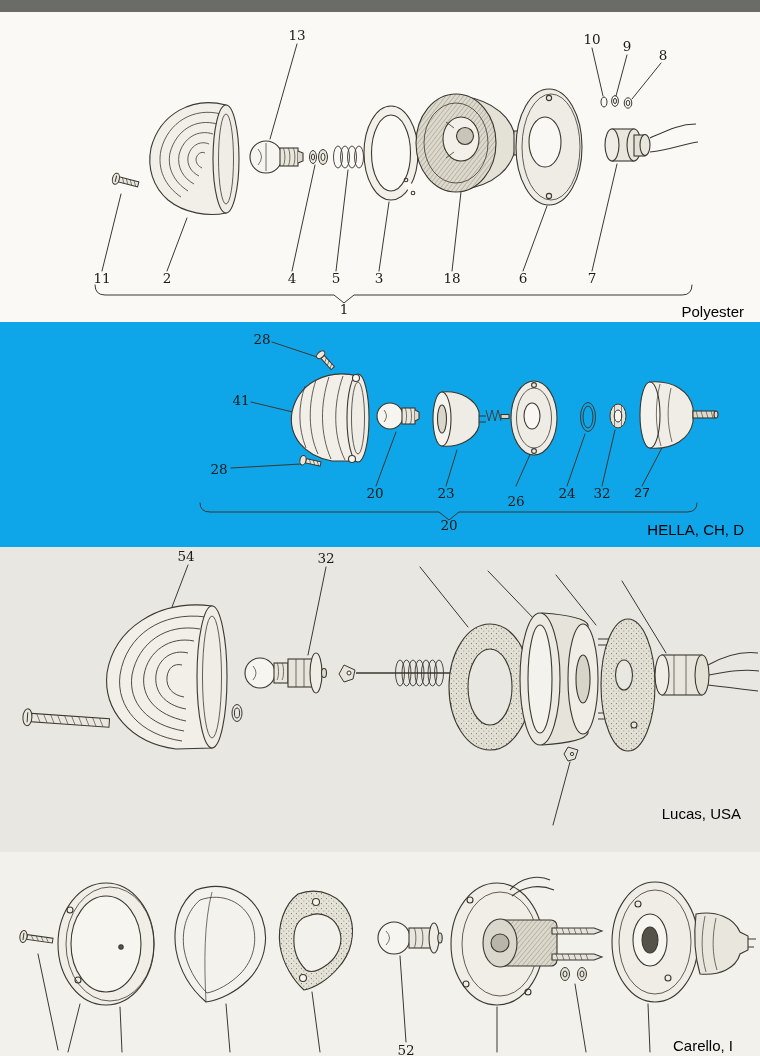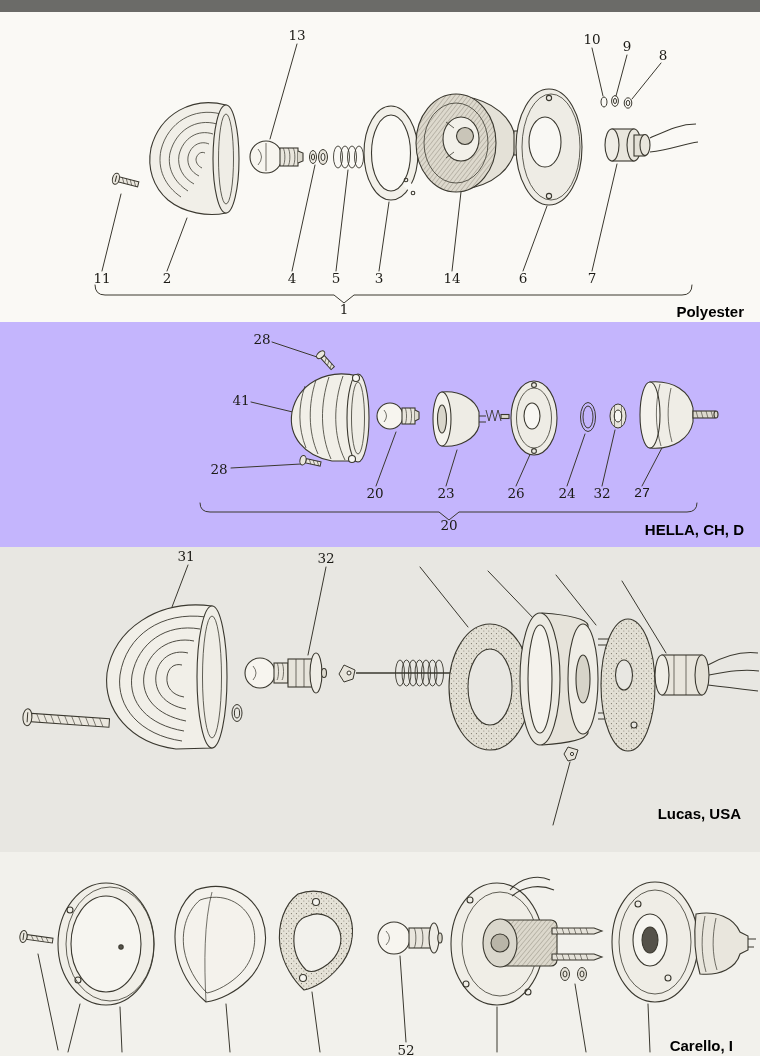--- a/index.html
+++ b/index.html
@@ -6,34 +6,34 @@
   html,body { background:#6b6b68; }
   .page {
     position:relative; width:760px; height:1056px; margin:12px auto;
     background:#f8f7f3; overflow:hidden;
     font-family:"DejaVu Serif", serif;
     padding-left:16px;
   }
   .section { position:absolute; left:0; width:760px; }
   .section > svg { position:absolute; left:0; top:0; display:block; }
   #sec-polyester { top:0;    height:310px; background:#faf9f5; }
-  #sec-hella     { top:310px; height:225px; background:#c4b5fd; }
+  #sec-hella     { top:310px; height:225px; background:#0ea5e9; }
   #sec-lucas     { top:535px; height:305px; background:#e8e7e2; }
   #sec-carello   { top:840px; height:208px; background:#f2f1ec;text-align:right; }
   #bottom-bar    { position:absolute; left:0; top:1048px; width:760px; height:8px; background:#141414; }
 
   .callout-layer { position:absolute; inset:0; }
   .callout, .assembly-num {
     position:absolute; transform:translate(-50%,-50%);
     font-family:"DejaVu Serif", serif; font-size:13.5px; line-height:1;
     color:#1b1a15; white-space:nowrap;
   }
   .brand {
     position:absolute; font-family:"Liberation Sans", sans-serif;
-    font-weight:bold; font-size:15px; color:#000; white-space:nowrap;
+    font-weight:normal; font-size:15px; color:#000; white-space:nowrap;
   }
   .artifact-tl {
     position:absolute; left:-2px; top:5px; width:7px; height:24px;
     background:#34332f; transform:rotate(-10deg);
   }
   .artifact-tr {
     position:absolute; right:-6px; top:-4px; width:34px; height:14px;
     background:#b3b1aa; transform:rotate(16deg);
   }
 </style>
@@ -160,21 +160,21 @@
     <div class="callout-layer">
         <span class="callout" style="left: 297px; top: 24px;">13</span>
         <span class="callout" style="left: 592px; top: 28px;">10</span>
         <span class="callout" style="left: 627px; top: 35px;">9</span>
         <span class="callout" style="left: 663px; top: 44px;">8</span>
         <span class="callout" style="left: 102px; top: 267px;">11</span>
         <span class="callout" style="left: 167px; top: 267px;">2</span>
         <span class="callout" style="left: 292px; top: 267px;">4</span>
         <span class="callout" style="left: 336px; top: 267px;">5</span>
         <span class="callout" style="left: 379px; top: 267px;">3</span>
-        <span class="callout" style="left: 452px; top: 267px;">14</span>
+        <span class="callout" style="left: 452px; top: 267px;">18</span>
         <span class="callout" style="left: 523px; top: 267px;">6</span>
         <span class="callout" style="left: 592px; top: 267px;">7</span>
       </div>
     <span class="assembly-num" style="left:344px; top:298px;">1</span>
     <div class="brand" style="right:16px; top:291px;">Polyester</div>
   </div>
 
   <div class="section" id="sec-hella">
     <svg width="760" height="225" viewBox="0 0 760 225">
 
@@ -259,21 +259,21 @@
         <ellipse cx="716" cy="92.5" rx="2" ry="3.5" fill="#dcd9ce"></ellipse>
       </g>
     </svg>
 
     <div class="callout-layer">
         <span class="callout" style="left: 262px; top: 18px;">28</span>
         <span class="callout" style="left: 241px; top: 79px;">41</span>
         <span class="callout" style="left: 219px; top: 148px;">28</span>
         <span class="callout" style="left: 375px; top: 172px;">20</span>
         <span class="callout" style="left: 446px; top: 172px;">23</span>
-        <span class="callout" style="left: 516px; top: 172px; text-align: right;">26</span>
+        <span class="callout" style="left: 516px; top: 180px; text-align: right;">26</span>
         <span class="callout" style="left: 567px; top: 172px;">24</span>
         <span class="callout" style="left: 602px; top: 172px;">32</span>
         <span class="callout" style="left: 642px; top: 172px; font-family: Liberation Mono, monospace;">27</span>
       </div>
     <span class="assembly-num" style="left:449px; top:204px;text-align:center;">20</span>
     <div class="brand" style="right:16px; top:199px;">HELLA, CH, D</div>
   </div>
 
   <div class="section" id="sec-lucas">
     <svg width="760" height="305" viewBox="0 0 760 305">
@@ -374,21 +374,21 @@
         <path d="M708 118 C 726 108, 742 104, 758 106 M709 128 C 730 124, 744 122, 759 124 M708 138 C 726 140, 742 142, 758 144" fill="none"></path>
       </g>
 
       <g stroke="#3a382f" stroke-width="1">
         <path d="M568 200 l10 3 l-3 9 l-7 2 l-4 -7 Z" fill="#e7e4db"></path>
         <circle cx="572" cy="207" r="1.6" fill="#f5f4ef"></circle>
       </g>
     </svg>
 
     <div class="callout-layer">
-        <span class="callout" style="left: 186px; top: 10px;">31</span>
+        <span class="callout" style="left: 186px; top: 10px;">54</span>
         <span class="callout" style="left: 326px; top: 12px;">32</span>
       </div>
     <div class="brand" style="right:19px; top:258px;">Lucas, USA</div>
   </div>
 
   <div class="section" id="sec-carello">
     <svg width="760" height="208" viewBox="0 0 760 208">
       <defs>
         <pattern id="p4dots" width="5" height="5" patternUnits="userSpaceOnUse">
           <rect width="5" height="5" fill="#e5e2d7"></rect>

